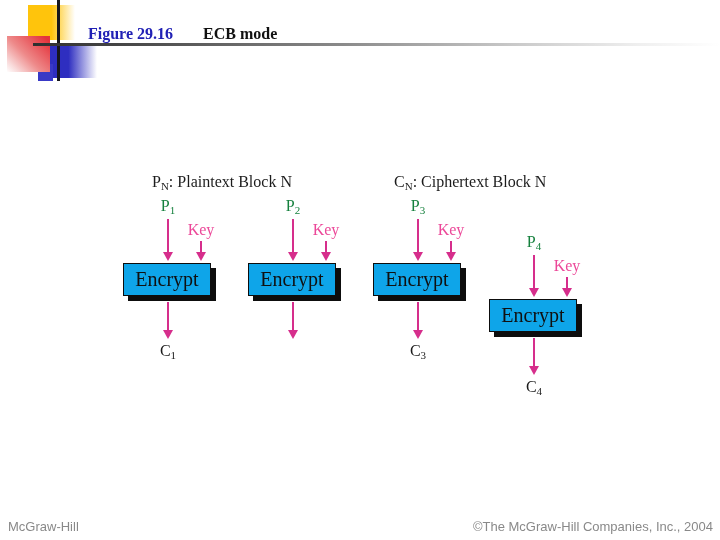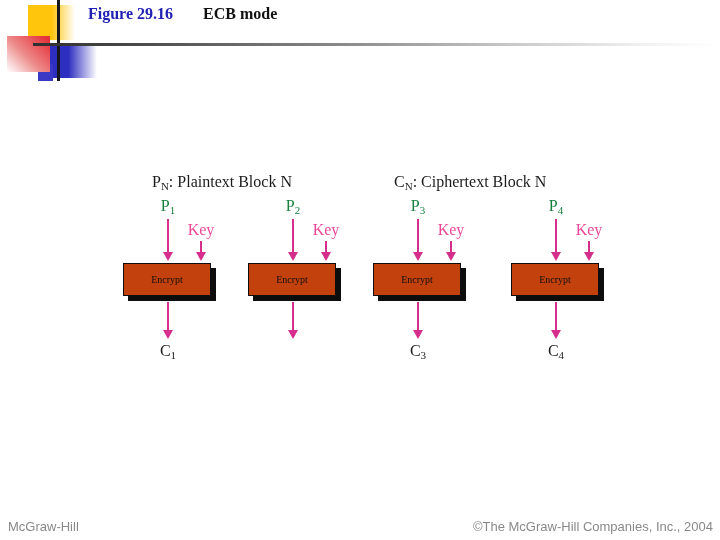--- a/index.html
+++ b/index.html
@@ -13,49 +13,49 @@
     background:linear-gradient(to right,#ffc40c 0%,#ffc40c 50%,rgba(255,255,255,0) 100%);}
   .sq-blue{left:45px;top:46px;width:52px;height:32px;
     background:linear-gradient(to right,#2e2ec0 0%,#2e2ec0 45%,rgba(255,255,255,0) 100%);}
   .sq-blue-notch{left:38px;top:64px;width:15px;height:17px;background:#3939c6;}
   .sq-red{left:7px;top:36px;width:43px;height:36px;
     background:linear-gradient(225deg,#e4333c 8%,#ee8a8a 55%,#f9dada 85%,rgba(255,250,250,.25) 100%);}
   .vline{left:57px;top:0;width:3px;height:81px;background:#16161c;}
   .hline{left:33px;top:43px;width:687px;height:3px;
     background:linear-gradient(to right,#2f2f2f 0%,#4a4a4a 15%,#8a8a8a 45%,#c9c9c9 70%,#efefef 88%,#ffffff 100%);}
   
-  .titlebar{position:absolute;left:88px;top:5px;display:flex;gap:30px;
+  .titlebar{position:absolute;left:88px;top:25px;display:flex;gap:30px;
     font-size:16px;font-weight:bold;white-space:nowrap;align-items:flex-end;}
   .fig-label{color:#2121b5;}
   .fig-title{color:#111111;}
   
   .legend{position:absolute;top:173px;font-size:16px;color:#1c1c1c;white-space:nowrap;}
   .legend-left{left:152px;}
   .legend-right{left:394px;}
   .sub{font-size:11px;position:relative;top:3px;}
   
   .column{position:absolute;top:195px;width:124px;height:172px;}
-  .col-1{left:106px;} .col-2{left:231px;} .col-3{left:356px;} .col-4{left:494px;}
+  .col-1{left:106px;} .col-2{left:231px;} .col-3{left:356px;} .col-4{left:472px;margin-top:36px;}
   .p-label{position:absolute;left:0;top:2px;width:124px;text-align:center;
     font-size:16px;color:#15803d;}
   .key-label{position:absolute;left:66px;top:26px;width:58px;text-align:center;
     font-size:16px;color:#ec4899;}
   .shaft{position:absolute;width:2px;background:#d62e8c;}
   .head{position:absolute;width:0;height:0;
     border-left:5px solid transparent;border-right:5px solid transparent;
     border-top:9px solid #d62e8c;}
   .in-shaft{left:61px;top:24px;height:34px;}
   .in-head{left:57px;top:57px;}
   .key-shaft{left:94px;top:46px;height:12px;}
   .key-head{left:90px;top:57px;}
   .encrypt-box{position:absolute;left:17px;top:68px;width:86px;height:31px;
-    background:#c2410c;border:1.5px solid #0d0d0d;
+    background:#0ea5e9;border:1.5px solid #0d0d0d;
     box-shadow:5px 5px 0 0 #0d0d0d;
     display:flex;align-items:center;justify-content:center;
-    font-size:10px;color:#101010;}
+    font-size:20px;color:#101010;}
   .out-shaft{left:61px;top:107px;height:29px;}
   .out-head{left:57px;top:135px;}
   .c-label{position:absolute;left:0;top:147px;width:124px;text-align:center;
     font-size:16px;color:#1c1c1c;}
   
   .footer-left,.footer-right{position:absolute;top:519px;
     font-family:"Liberation Sans", sans-serif;font-size:13px;color:#898989;
     white-space:nowrap;}
   .footer-left{left:8px;}
   .footer-right{right:7px;}

